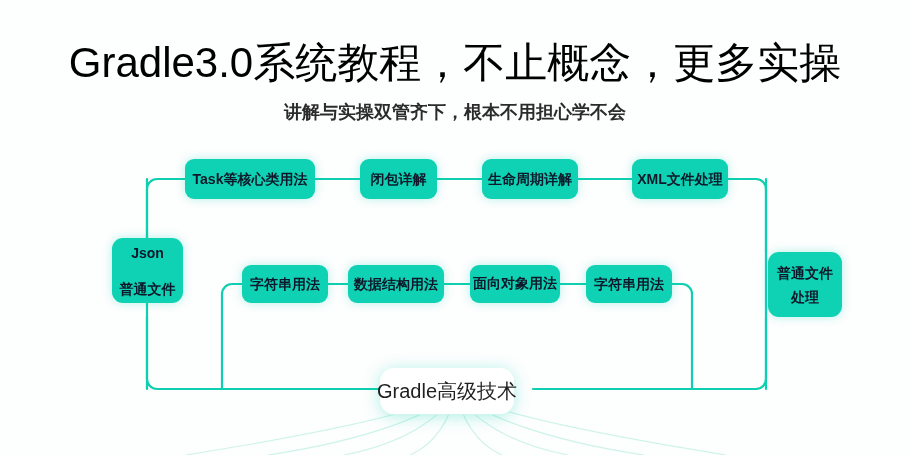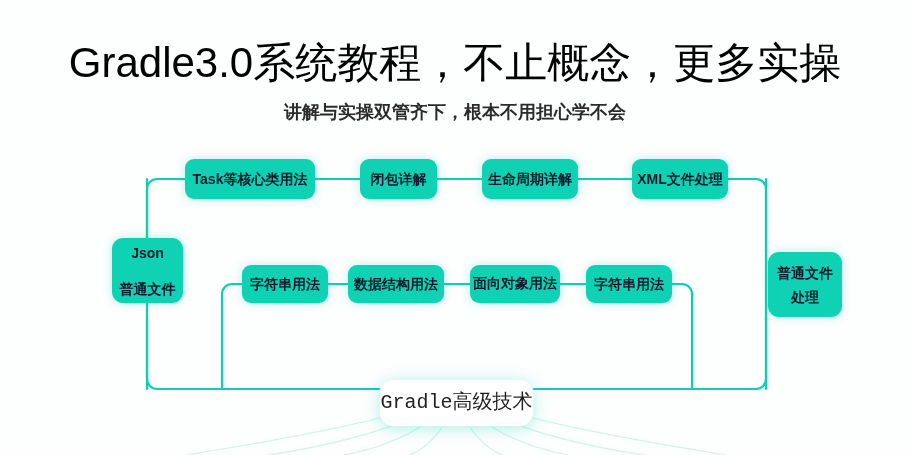--- a/index.html
+++ b/index.html
@@ -188,18 +188,18 @@
     </div>
 
     <div class="node" style="left:470px; top:265px; width:90px; height:38px;font-family:Liberation Serif, serif;">
       <span>面向对象用法</span>
     </div>
 
     <div class="node" style="left:586px; top:265px; width:86px; height:38px;">
       <span>字符串用法</span>
     </div>
 
-    <div class="node center" style="left:380px; top:380px; width:153px; height:46px;font-family:Liberation Mono, monospace;">
+    <div class="node center" style="left:380px; top:368px; width:134px; height:46px;">
       <span>Gradle高级技术</span>
     </div>
 
   </div>
 </div>
 
 </body></html>

